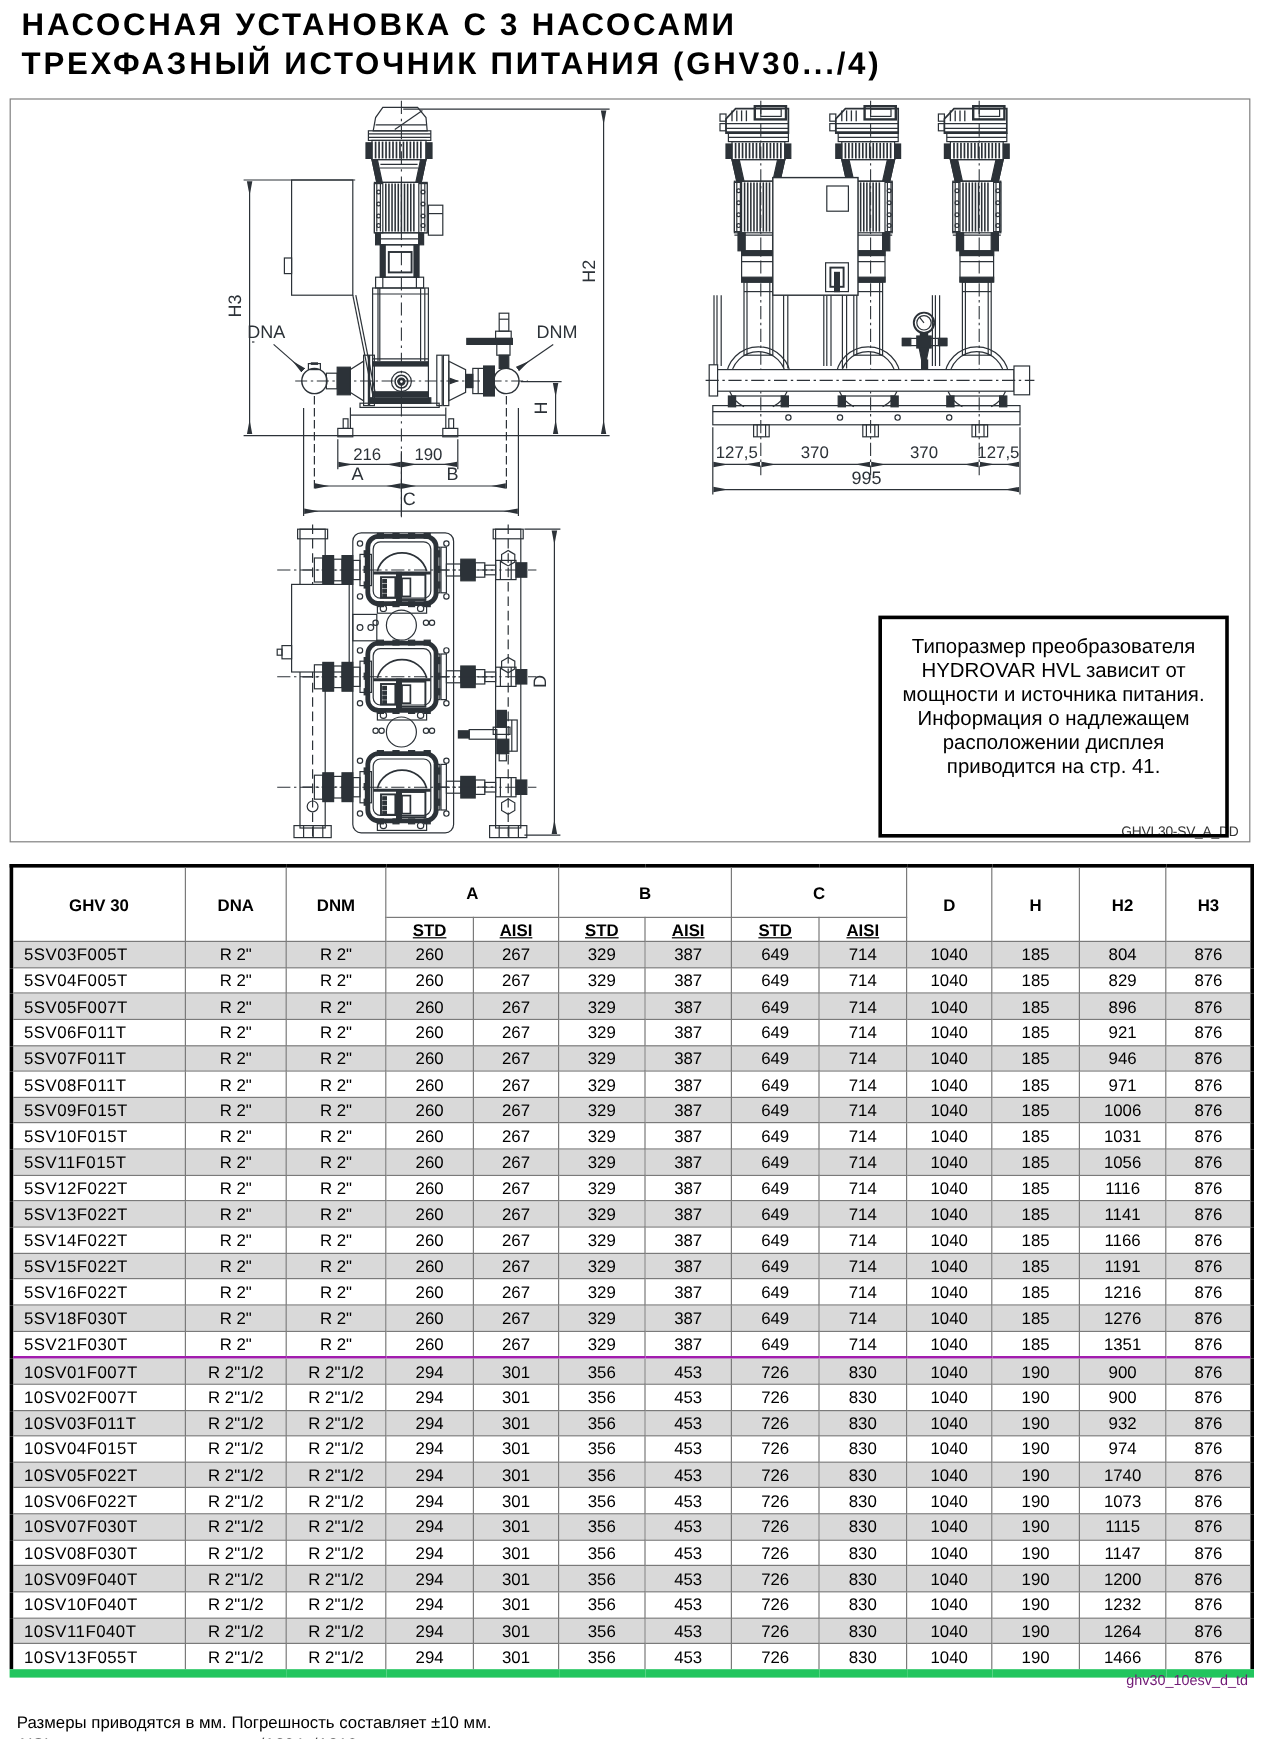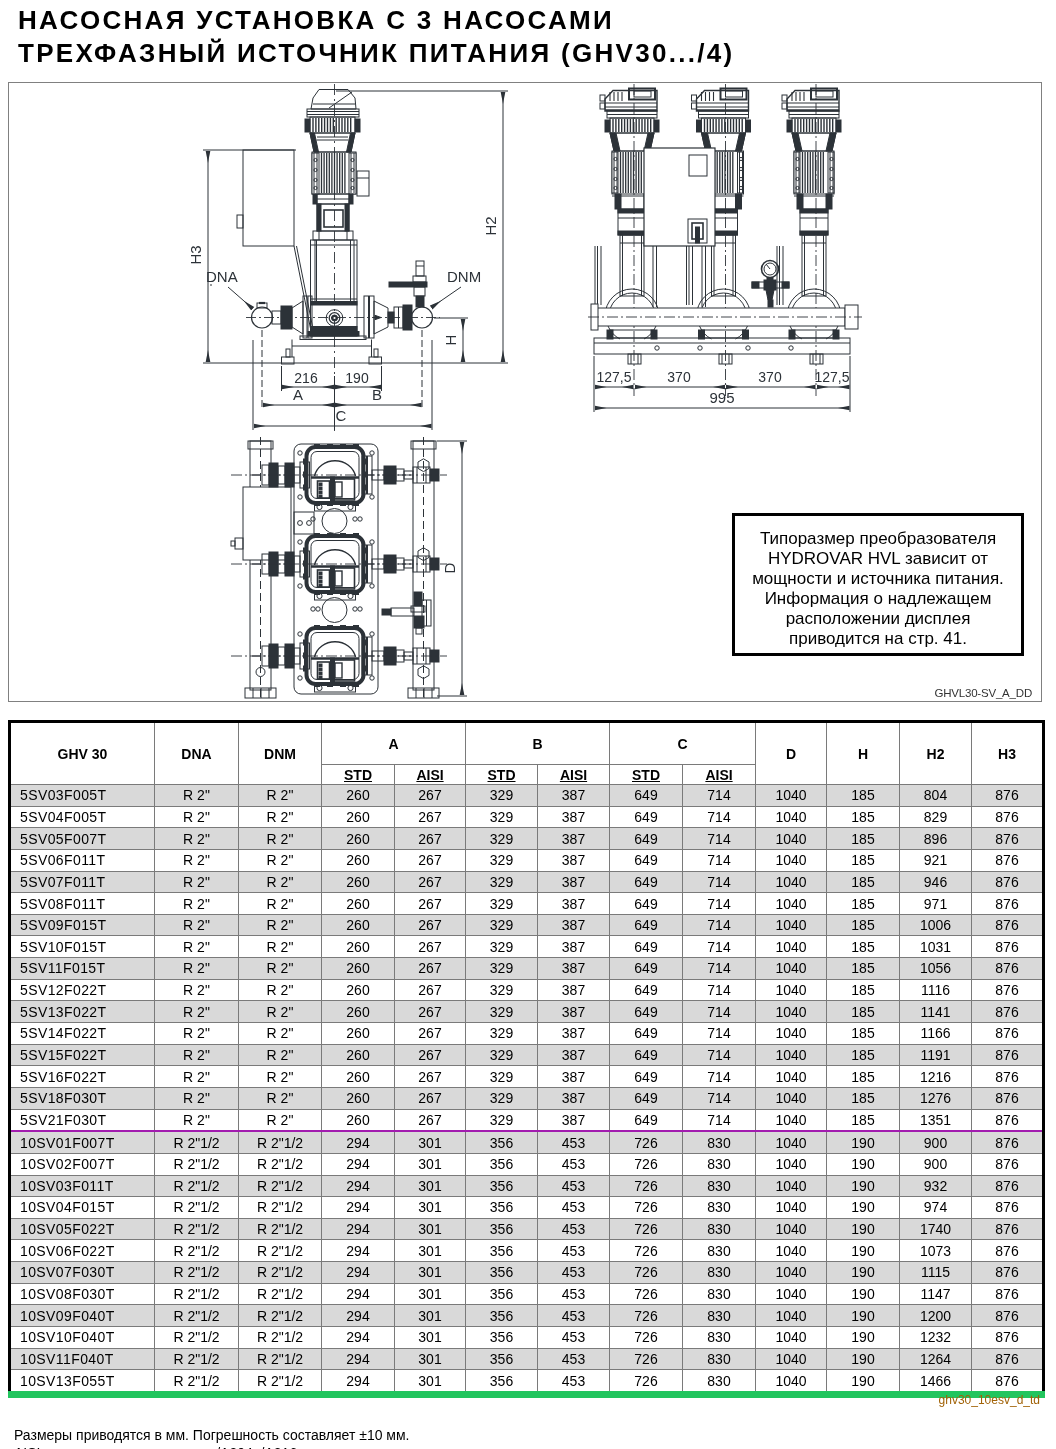--- a/index.html
+++ b/index.html
@@ -9,24 +9,24 @@
 th{font-weight:bold;}
 td.n{text-align:left;padding-left:9px;letter-spacing:0.4px;}
 tr.g td{background:#d9d9d9;}
 tr.h1 th{height:41px;border-top:3px solid #000;}
 tr.h2 th{height:19px;text-decoration:underline;}
 tr.d td{height:20.65px;}
 tr.sec td{border-top:2px solid #a21caf;}
 tr.last td{border-bottom:7px solid #22c55e;}
 .bL{border-left:3px solid #000 !important;}
 .bR{border-right:3px solid #000 !important;}
-.note{position:absolute;left:732px;top:513px;width:292px;height:143px;border:3px solid #000;box-sizing:border-box;
+.note{position:absolute;left:732px;top:513px;width:292px;height:185px;border:3px solid #000;box-sizing:border-box;
  font-size:17px;line-height:19.9px;text-align:center;padding-top:13px;}
 .ftr{position:absolute;left:14px;font-size:14px;line-height:18px;}
-.tag{position:absolute;font-size:12px;color:#a16207;}
+.tag{position:absolute;font-size:12px;color:#701a75;}
 svg text{font-family:"Liberation Sans",sans-serif;}
 </style></head>
 <body>
 
 <div class="title">НАСОСНАЯ УСТАНОВКА С 3 НАСОСАМИ<br>ТРЕХФАЗНЫЙ ИСТОЧНИК ПИТАНИЯ (GHV30.../4)</div>
 
 <svg width="1056" height="710" viewBox="0 0 1056 710" style="position:absolute;left:0;top:0" fill="none" stroke-linecap="butt">
 <defs>
 <marker id="ar" viewBox="0 0 12 6" refX="11" refY="3" markerWidth="12" markerHeight="6" orient="auto-start-reverse">
         <path d="M0,3 L12,0.7 L12,5.3 Z" fill="#2c3238" stroke="none"></path>

